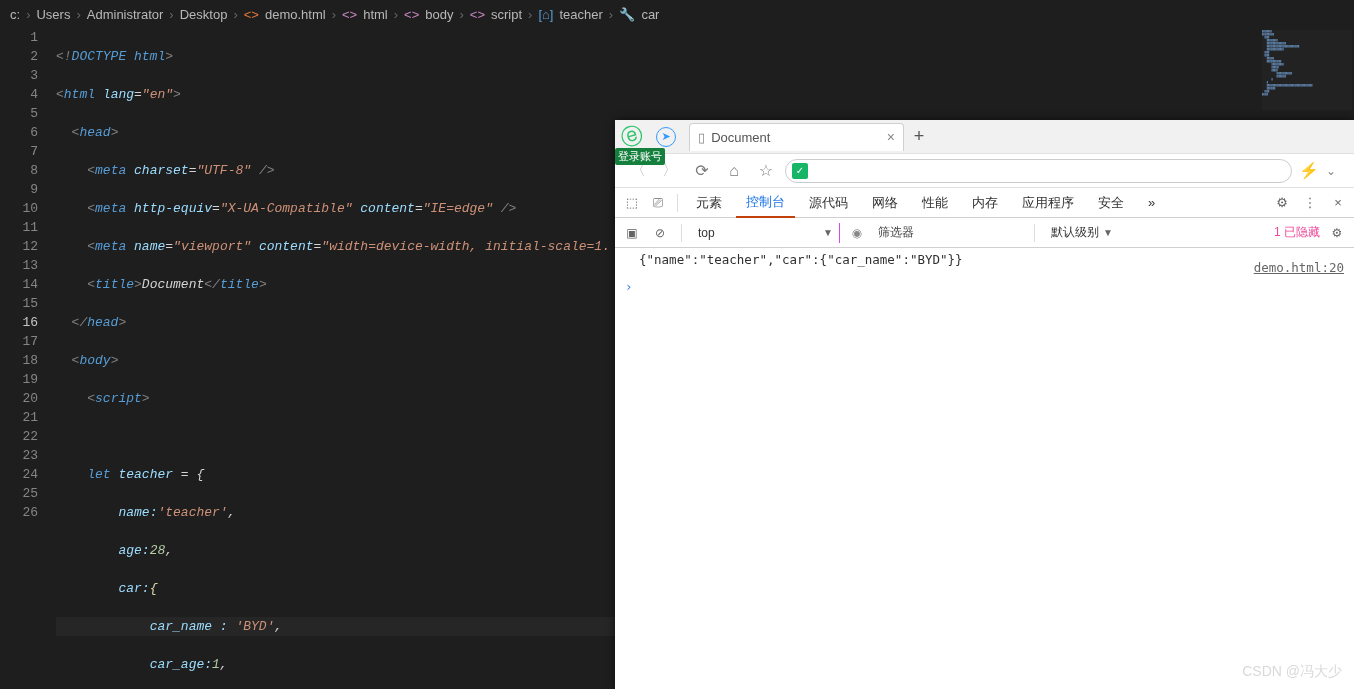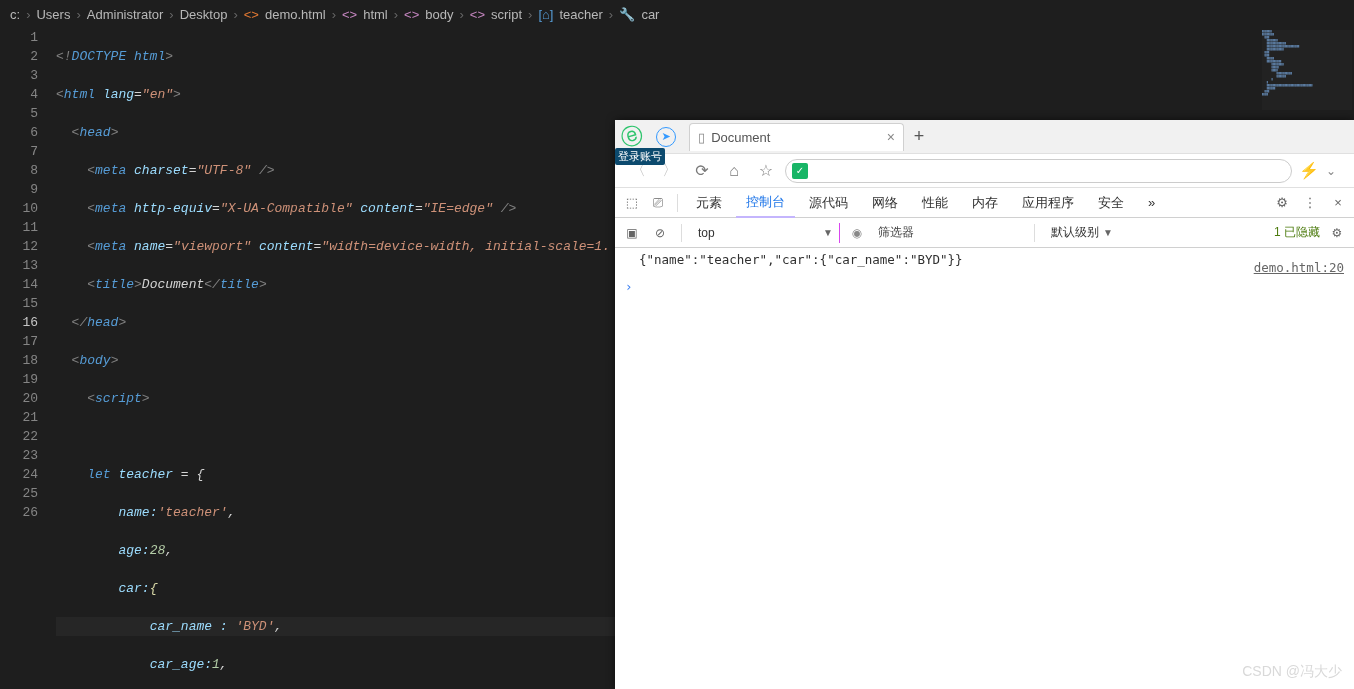--- a/index.html
+++ b/index.html
@@ -98,21 +98,21 @@
 }
 .icon-circle {
   width: 34px; height: 34px; display:flex; align-items:center; justify-content:center;
 }
 .logo-360 { color:#2dc46c; font-size:22px; transform: rotate(-15deg);}
 .send-ico {
   width:20px;height:20px;border:1.5px solid #3399ff;border-radius:50%;
   display:flex;align-items:center;justify-content:center;color:#3399ff;font-size:11px;
 }
 .badge-login {
-  position:absolute; left:0; top:28px; background:#0c4a6e; color:#fff;
+  position:absolute; left:0; top:28px; background:#15803d; color:#fff;
   font-size:11px; padding:1px 3px; border-radius:2px; z-index:5;
 }
 .tab {
   background: #fff;
   height: 28px;
   width: 215px;
   margin-left: 6px;
   border: 1px solid #d0d0d0;
   border-bottom: none;
   border-top-left-radius:4px; border-top-right-radius:4px;
@@ -149,42 +149,42 @@
   display:flex; align-items:center;
   border-bottom:1px solid #d0d0d0;
   font-size:13px;
   color:#333;
   padding:0 6px;
   gap:4px;
 }
 .dt-ico { width:22px; text-align:center; color:#666;}
 .dt-sep { width:1px; height:18px; background:#ddd; margin:0 4px;}
 .dt-tab { padding: 0 10px; height:30px; display:flex; align-items:center; cursor:pointer;}
-.dt-tab.active { color:#1a73e8; border-bottom:2px solid #c4b5fd;}
+.dt-tab.active { color:#1a73e8; border-bottom:2px solid #c2410c;}
 .dt-right { margin-left:auto; display:flex; align-items:center; gap:8px;}
 .dt-right .dt-ico { width:20px;}
 
 .filterbar {
   height:30px; display:flex; align-items:center;
   border-bottom:1px solid #d0d0d0;
   padding:0 6px; gap:6px; font-size:12px;
 }
 .ctx-sel {
   flex:0 0 148px; height:20px; border:none; border-right:1px solid #d946ef;
   display:flex; align-items:center; padding:0 6px; color:#333;
 }
 .ctx-sel .dd { margin-left:auto; color:#666; font-size:10px;}
 .eye { color:#888; width:22px; text-align:center;}
 .filter-in {
   height:20px; width:150px; color:#404040; display:flex;align-items:center;
   padding:0 4px;
 }
 .level-sel { display:flex;align-items:center;color:#333;padding:0 6px;}
 .level-sel .dd { margin-left:4px; color:#666; font-size:10px;}
-.hidden-note { margin-left:auto; color:#4d7c0f; font-size:12px;}
+.hidden-note { margin-left:auto; color:#ec4899; font-size:12px;}
 .gear2 { width:22px; text-align:center; color:#666;}
 
 .console-area {
   flex:1; padding: 4px 10px; font-family:Consolas,monospace;
   font-size:12.5px; color:#303030;
 }
 .log-row { display:flex;}
 .log-row .loc { margin-left:auto; color:#666; text-decoration:underline; cursor:pointer;margin-top:8px;}
 .prompt-row { color:#367cf1; margin-top:4px;}
 

